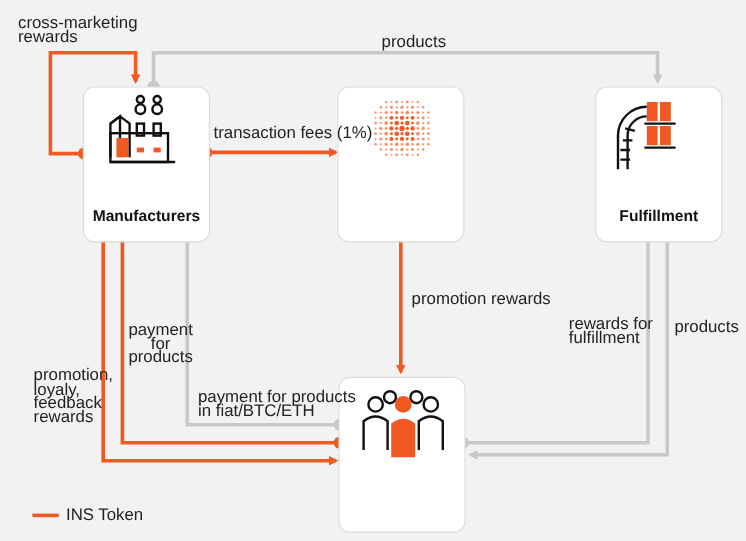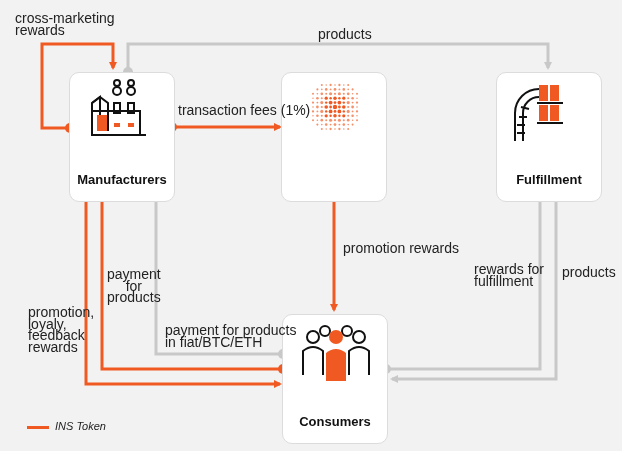--- a/index.html
+++ b/index.html
@@ -5,21 +5,21 @@
   html, body { margin:0; padding:0; }
   body { width:622px; height:451px; background:#f2f2f2; position:relative; overflow:hidden;
          font-family:"Liberation Sans", sans-serif; color:#1a1a1a; }
   #diagram { position:absolute; left:0; top:0; }
   .node { position:absolute; width:106px; height:130px; background:#fff; border:1px solid #dcdcdc;
           border-radius:10px; box-sizing:border-box; }
   .node .label { position:absolute; left:0; right:0; bottom:14px; text-align:center;
                  font-weight:bold; font-size:13px; color:#111; }
   .node svg.icon { position:absolute; left:0; top:0; }
   .lbl { position:absolute; font-size:14px; line-height:11.5px; color:#222; white-space:pre-line; }
-  .legend { position:absolute; left:27px; top:420px; font-size:11px; color:#222;font-style:italic; }
+  .legend { position:absolute; left:27px; top:420px; font-size:14px; color:#222; }
   .legend .swatch { display:inline-block; width:22px; height:3px; background:#f05a22; vertical-align:middle; margin-right:6px; }
 </style>
 </head>
 <body>
 
 <svg id="diagram" width="622" height="451">
   <defs>
     <marker id="arrO" markerWidth="8" markerHeight="8" refX="6" refY="4" orient="auto" markerUnits="userSpaceOnUse">
       <path d="M0,0 L8,4 L0,8 z" fill="#f05a22"></path>
     </marker>
@@ -212,21 +212,20 @@
       <circle cx="30" cy="22" r="6"></circle>
         <path d="M20,60 L20,36 Q30,28 40,36 L40,60"></path>
       <circle cx="76" cy="22" r="6"></circle>
         <path d="M66,60 L66,36 Q76,28 86,36 L86,60"></path>
       <circle cx="42" cy="16" r="5"></circle>
         <circle cx="64" cy="16" r="5"></circle>
     </g>
     <circle cx="53" cy="22" r="7" fill="#f05a22"></circle>
     <path d="M43,66 L43,38 Q53,30 63,38 L63,66 Z" fill="#f05a22"></path>
   </svg>
-  <div class="label">Consumers</div>
 </div>
 
 <div class="lbl" style="left:15px;top:13px;">cross-marketing
 rewards</div>
 <div class="lbl" style="left:318px;top:29px;">products</div>
 <div class="lbl" style="left:178px;top:105px;text-align:right;">transaction fees (1%)</div>
 <div class="lbl" style="left:343px;top:243px;">promotion rewards</div>
 <div class="lbl" style="left:28px;top:264px;margin-top:43px;">promotion,
 loyaly,
 feedback

